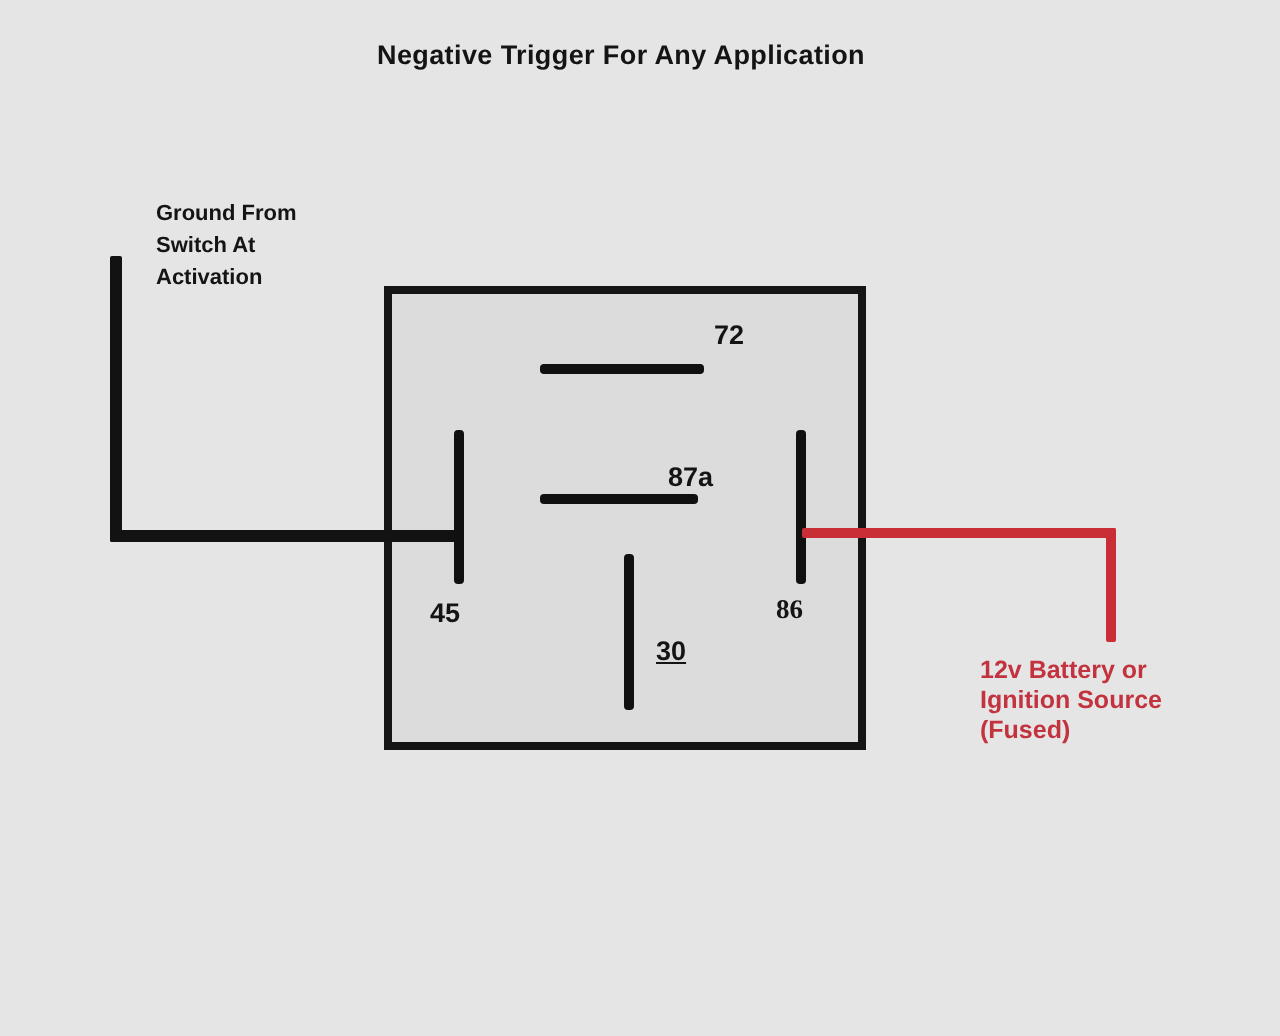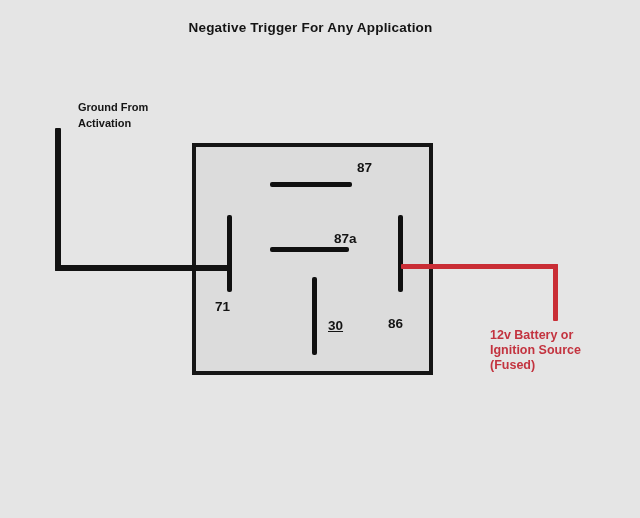--- a/index.html
+++ b/index.html
@@ -70,58 +70,59 @@
     position: absolute;
     font-size: 13.5px;
     font-weight: 700;
     color: #141414;
     white-space: nowrap;
   }
   .lbl-87  { left: 357px; top: 160px; }
   .lbl-87a { left: 334px; top: 231px; }
   .lbl-85  { left: 215px; top: 299px; }
   .lbl-30  { left: 328px; top: 318px; text-decoration: underline; }
-  .lbl-86  { left: 388px; top: 316px; }
+  .lbl-86  { left: 388px; top: 297px; font-family: Liberation Serif, serif; }
   .wire {
     position: absolute;
     border-radius: 1px;
   }
   .wire-black { background: #121212; }
   .wire-red   { background: #c92d35; }
   .gw-v { left: 55px;  top: 128px; width: 6px;   height: 143px; }
   .gw-h { left: 55px;  top: 265px; width: 176px; height: 6px; }
   .pw-h { left: 401px; top: 264px; width: 157px; height: 5px; }
   .pw-v { left: 553px; top: 264px; width: 5px;   height: 57px; }
 </style>
 </head>
 <body>
 
 <div class="canvas">
 
   <div class="title">Negative Trigger For Any Application</div>
 
   <div class="multiline ground-label">
     <div>Ground From</div>
+    <div>Switch At</div>
     <div>Activation</div>
   </div>
 
   <div class="relay-box"></div>
 
   <div class="wire wire-black gw-v"></div>
   <div class="wire wire-black gw-h"></div>
 
   <div class="pin pin-87"></div>
   <div class="pin pin-87a"></div>
   <div class="pin pin-85"></div>
   <div class="pin pin-30"></div>
   <div class="pin pin-86"></div>
 
-  <div class="pin-label lbl-87">87</div>
+  <div class="pin-label lbl-87">72</div>
   <div class="pin-label lbl-87a">87a</div>
-  <div class="pin-label lbl-85">71</div>
+  <div class="pin-label lbl-85">45</div>
   <div class="pin-label lbl-30">30</div>
   <div class="pin-label lbl-86">86</div>
 
   <div class="wire wire-red pw-h"></div>
   <div class="wire wire-red pw-v"></div>
 
   <div class="multiline power-label">
     <div>12v Battery or</div>
     <div>Ignition Source</div>
     <div>(Fused)</div>

